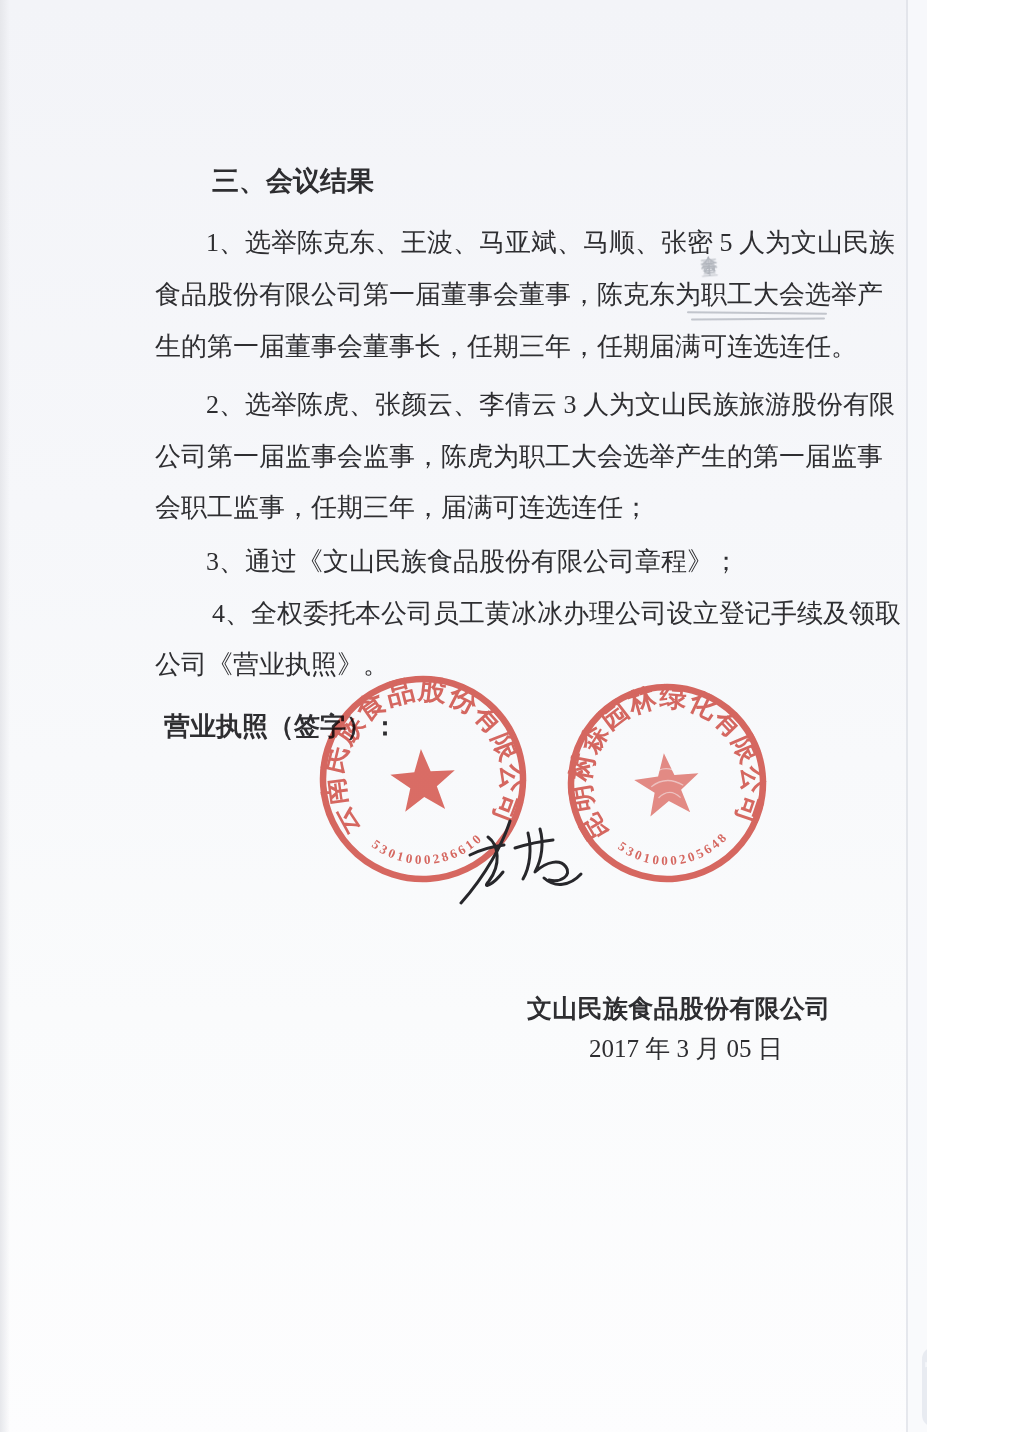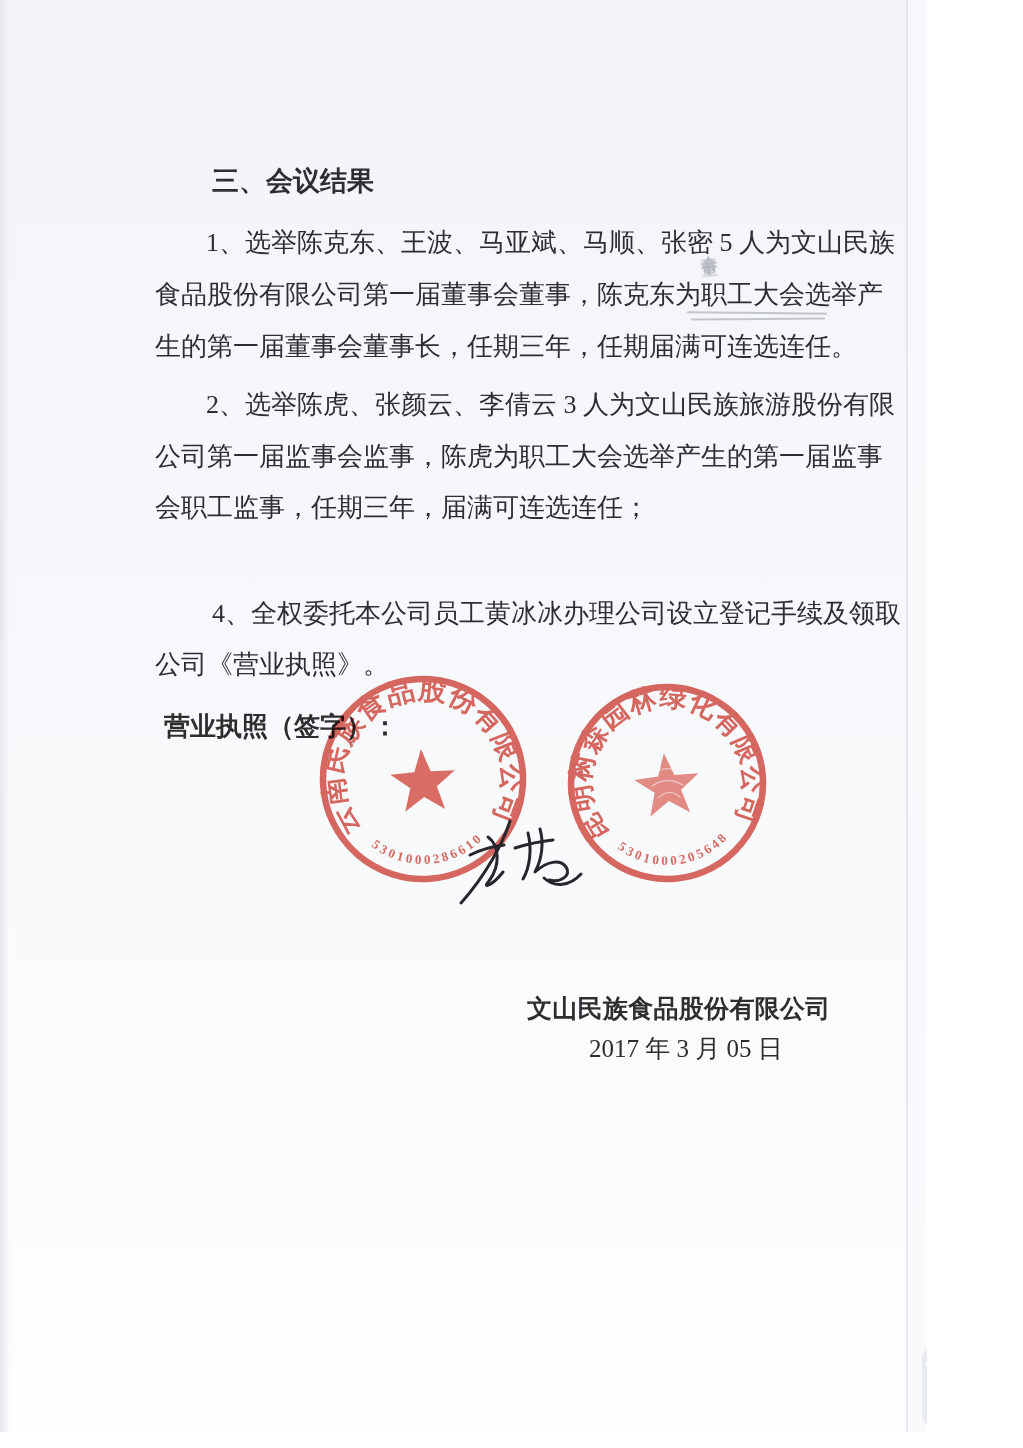--- a/index.html
+++ b/index.html
@@ -112,20 +112,21 @@
   <div class="edge-bottom-white"></div>
 
   <div class="tline bold" style="left:212px; top:168px; font-size:27px;">三、会议结果</div>
 
   <div class="tline" style="left:206px; top:230px;">1、选举陈克东、王波、马亚斌、马顺、张密 5 人为文山民族</div>
   <div class="tline" style="left:155px; top:282px;">食品股份有限公司第一届董事会董事，陈克东为职工大会选举产</div>
   <div class="tline" style="left:155px; top:334px;">生的第一届董事会董事长，任期三年，任期届满可连选连任。</div>
   <div class="tline" style="left:206px; top:392px;">2、选举陈虎、张颜云、李倩云 3 人为文山民族旅游股份有限</div>
   <div class="tline" style="left:155px; top:444px;">公司第一届监事会监事，陈虎为职工大会选举产生的第一届监事</div>
   <div class="tline" style="left:155px; top:495px;">会职工监事，任期三年，届满可连选连任；</div>
+  <div class="tline" style="left:206px; top:549px;">3、通过《文山民族食品股份有限公司章程》；</div>
   <div class="tline" style="left:212px; top:601px;">4、全权委托本公司员工黄冰冰办理公司设立登记手续及领取</div>
   <div class="tline" style="left:155px; top:652px;text-align:right;">公司《营业执照》。</div>
 
   <div class="pencil-note">董事会</div>
   <div class="pencil-underline pu1"></div>
   <div class="pencil-underline pu2"></div>
 
   <div class="tline bold" style="left:164px; top:714px;">营业执照（签字）：</div>
 
   <svg class="seal" style="left:313px; top:669px;" width="220" height="220" viewBox="-110 -110 220 220">

